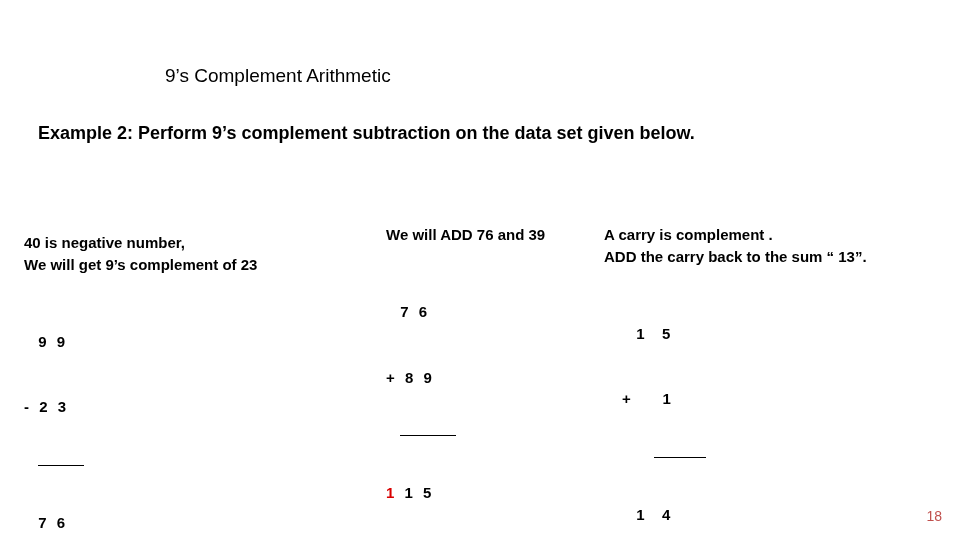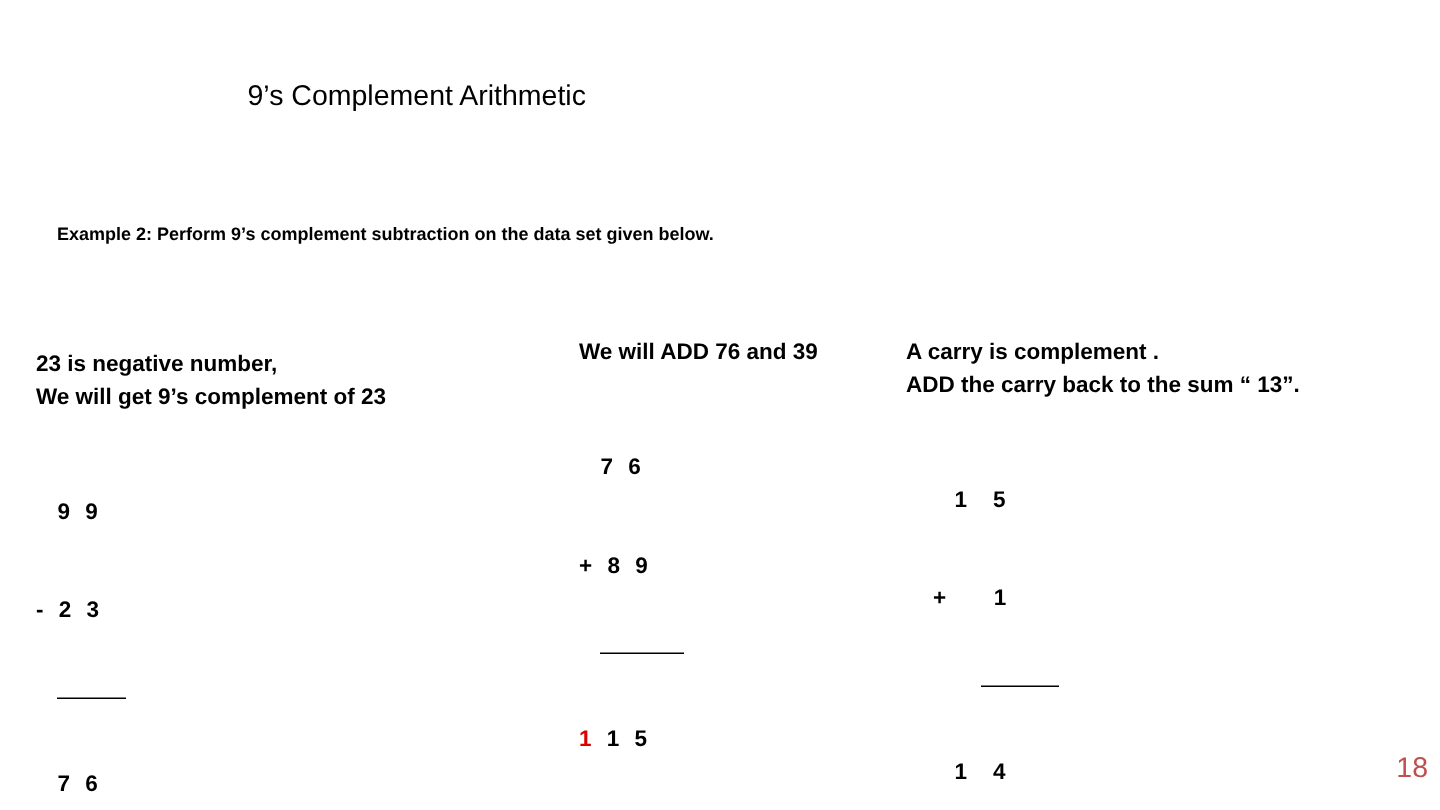--- a/index.html
+++ b/index.html
@@ -8,32 +8,31 @@
     width: 960px;
     height: 540px;
     background: #ffffff;
     font-family: Arial, Helvetica, sans-serif;
     color: #000000;
     position: relative;
     overflow: hidden;
   }
   .title {
     position: absolute;
-    top: 54px;
+    top: 65px;
     left: 165px;
     font-size: 19px;
   }
   .prompt {
     position: absolute;
     top: 120px;
     left: 38px;
-    font-size: 12px;
+    font-size: 18px;
     font-weight: bold;
     line-height: 1.5;
-    margin-top: 27px;
   }
   .cases-row {
     display: flex;
   }
   .case-a { width: 232px; padding-left: 98px; }
   .case-b { width: 150px; }
   .case-c { width: 190px; }
   .case-d { }
   .col {
     position: absolute;
@@ -53,37 +52,37 @@
     border: none;
     border-top: 1px solid #000;
     margin: 3px 0 3px 0;
   }
   .rule-40 { width: 46px; margin-left: 14px; }
   .rule-50 { width: 56px; margin-left: 14px; }
   .rule-52 { width: 52px; margin-left: 32px; }
   .carry { color: #d90000; }
   .page-num {
     position: absolute;
-    right: 8px;
+    right: 18px;
     bottom: 16px;
-    font-size: 19px;
+    font-size: 14px;
     color: #c0504d;
   }
 </style>
 </head>
 <body>
 
 <div class="title">9’s Complement Arithmetic</div>
 
 <div class="prompt">
   <div>Example 2: Perform  9’s complement subtraction on the data set given below.</div>
 </div>
 
 <div class="col col-left">
-  <div>23 is negative number,</div>
+  <div>40 is negative number,</div>
   <div>We will get 9’s complement of  23</div>
   <div class="arith arith-block">
     <div>  9 9</div>
     <div>- 2 3</div>
     <hr class="rule rule-40">
     <div>  7 6</div>
   </div>
 </div>
 
 <div class="col col-mid">

